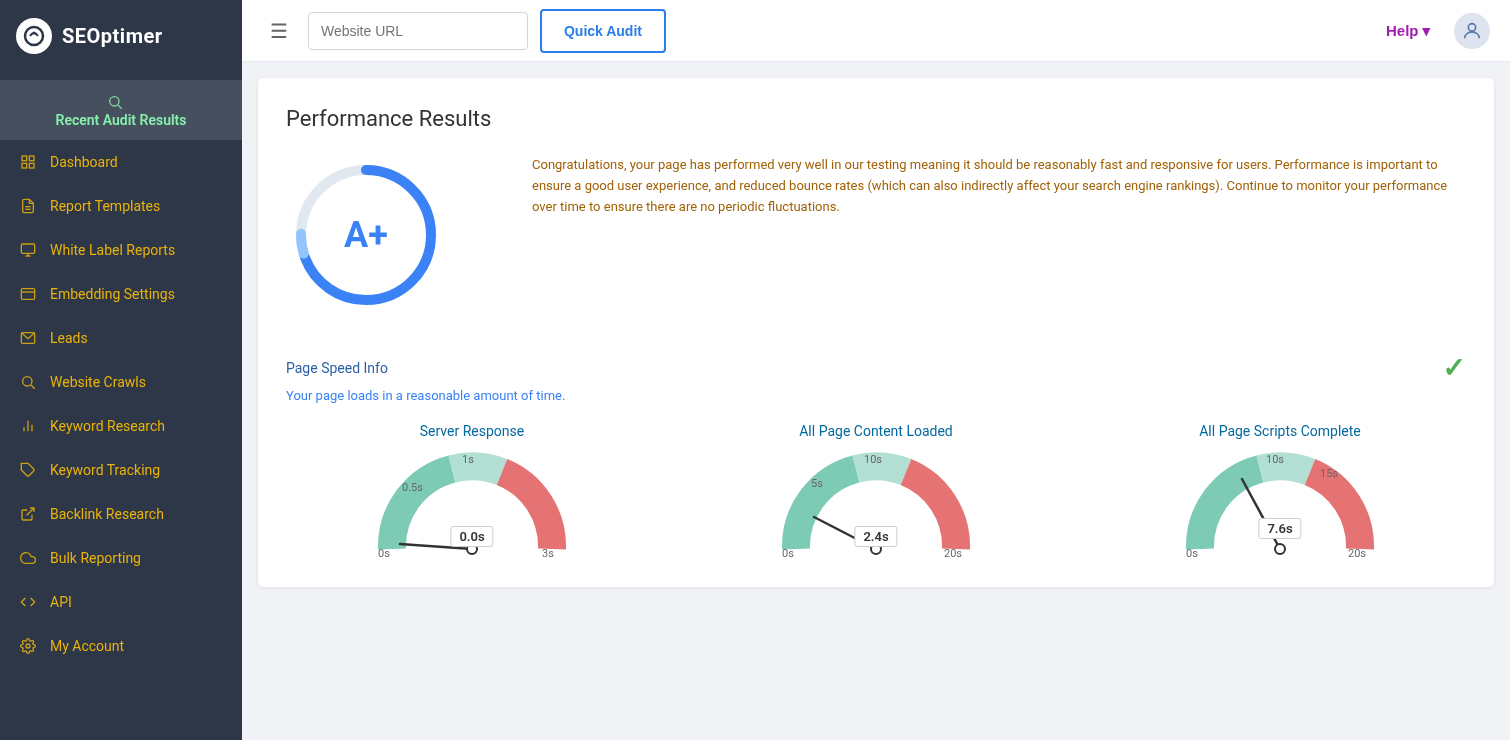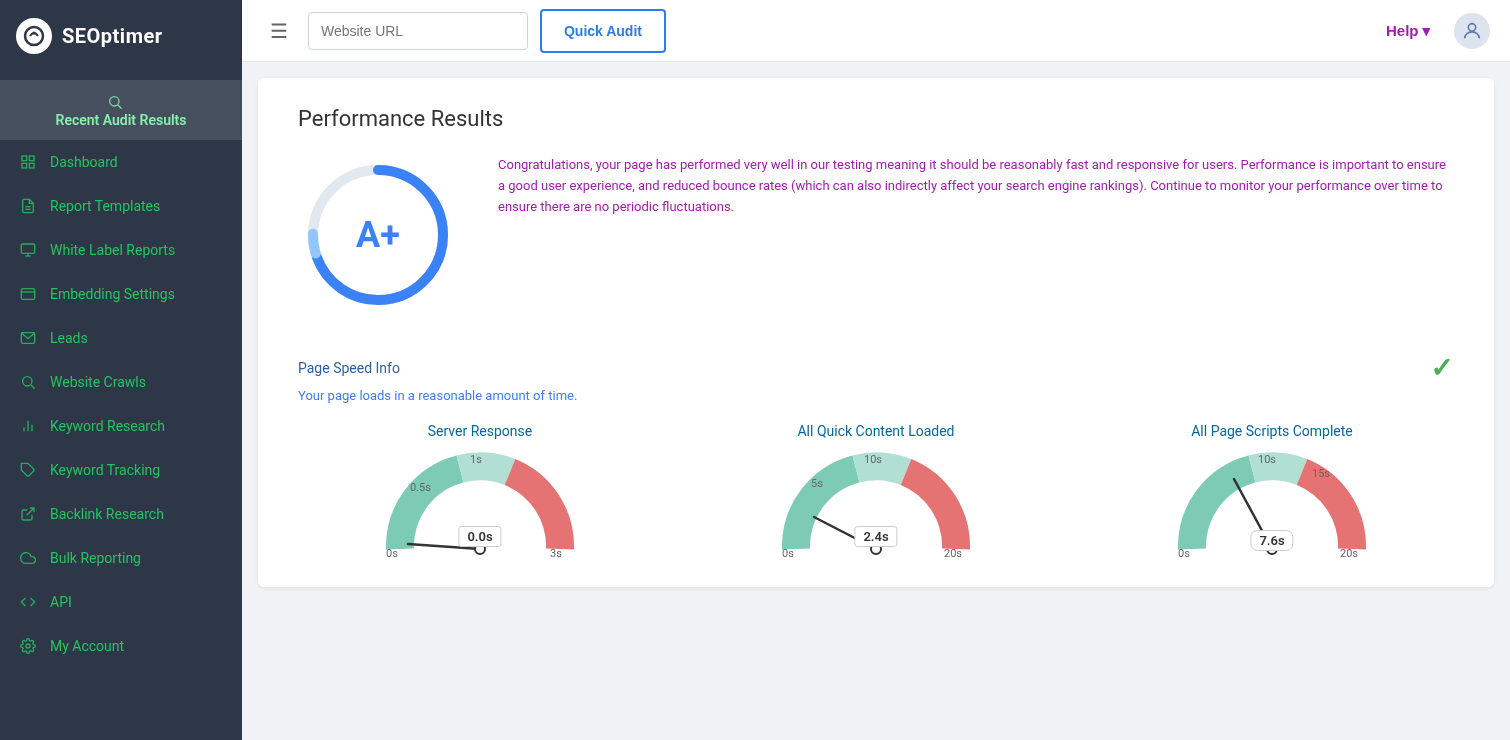--- a/index.html
+++ b/index.html
@@ -38,21 +38,21 @@
       font-weight: 700;
       color: #fff;
       letter-spacing: 0.5px;
     }
     .sidebar-nav { display: flex; flex-direction: column; padding: 8px 0; }
     .sidebar-item {
       display: flex;
       align-items: center;
       padding: 12px 18px;
       cursor: pointer;
-      color: #22c55e;
+      color: #eab308;
       font-size: 14px;
       transition: background 0.15s;
     }
     .sidebar-item.active { background: rgba(255,255,255,0.12); color: #86efac; font-weight: 600; flex-direction: column; }
     .sidebar-item-icon {
       width: 20px;
       height: 20px;
       margin-right: 12px;
       flex-shrink: 0;
       display: flex;
@@ -131,21 +131,21 @@
     .content {
       flex: 1;
       overflow-y: auto;
       padding: 0;
       background: #f0f2f5;
     }
     .content-inner {
       background: #fff;
       margin: 16px;
       border-radius: 6px;
-      padding: 28px 40px;
+      padding: 28px 28px;
       box-shadow: 0 1px 4px rgba(0,0,0,0.08);
     }
     .section-title {
       font-size: 22px;
       font-weight: 400;
       color: #333;
       margin-bottom: 24px;
     }
 
     
@@ -176,22 +176,23 @@
     }
     .perf-text { flex: 1; }
     .perf-headline {
       font-size: 19px;
       font-weight: 700;
       color: #2d3748;
       margin-bottom: 12px;
     }
     .perf-desc {
       font-size: 13px;
-      color: #a21caf;
+      color: #a16207;
       line-height: 1.6;
+      margin-left: 46px;
     }
 
     
     .page-speed-section { margin-top: 8px; }
     .page-speed-header {
       display: flex;
       align-items: center;
       justify-content: space-between;
       margin-bottom: 4px;
     }
@@ -479,21 +480,21 @@
 
                 <line x1="100" y1="100" x2="28" y2="95" stroke="#333" stroke-width="2.5" stroke-linecap="round"></line>
 
                 <circle cx="100" cy="100" r="5" fill="#fff" stroke="#333" stroke-width="2"></circle>
               </svg>
               <div class="gauge-value-box" style="bottom:12px;">0.0s</div>
             </div>
           </div>
 
           <div class="gauge-item">
-            <div class="gauge-label">All Quick Content Loaded</div>
+            <div class="gauge-label">All Page Content Loaded</div>
             <div class="gauge-wrap">
               <svg class="gauge-svg" viewBox="0 0 200 110">
 
                 <path d="M20 100 A80 80 0 0 1 80 20" fill="none" stroke="#7ecbb5" stroke-width="28" stroke-linecap="butt"></path>
 
                 <path d="M80 20 A80 80 0 0 1 130 23" fill="none" stroke="#b2dfd4" stroke-width="28" stroke-linecap="butt"></path>
 
                 <path d="M130 23 A80 80 0 0 1 180 100" fill="none" stroke="#e57373" stroke-width="28" stroke-linecap="butt"></path>
 
                 <text x="6" y="108" font-size="11" fill="#666">0s</text>
@@ -520,21 +521,21 @@
                 <path d="M130 23 A80 80 0 0 1 180 100" fill="none" stroke="#e57373" stroke-width="28" stroke-linecap="butt"></path>
 
                 <text x="6" y="108" font-size="11" fill="#666">0s</text>
                 <text x="86" y="14" font-size="11" fill="#666">10s</text>
                 <text x="140" y="28" font-size="11" fill="#666">15s</text>
                 <text x="168" y="108" font-size="11" fill="#666">20s</text>
 
                 <line x1="100" y1="100" x2="62" y2="30" stroke="#333" stroke-width="2.5" stroke-linecap="round"></line>
                 <circle cx="100" cy="100" r="5" fill="#fff" stroke="#333" stroke-width="2"></circle>
               </svg>
-              <div class="gauge-value-box" style="bottom:8px;border-radius:7px;">7.6s</div>
+              <div class="gauge-value-box" style="bottom:20px;">7.6s</div>
             </div>
           </div>
 
         </div>
       </div>
 
     </div>
   </div>
 </div>
 

